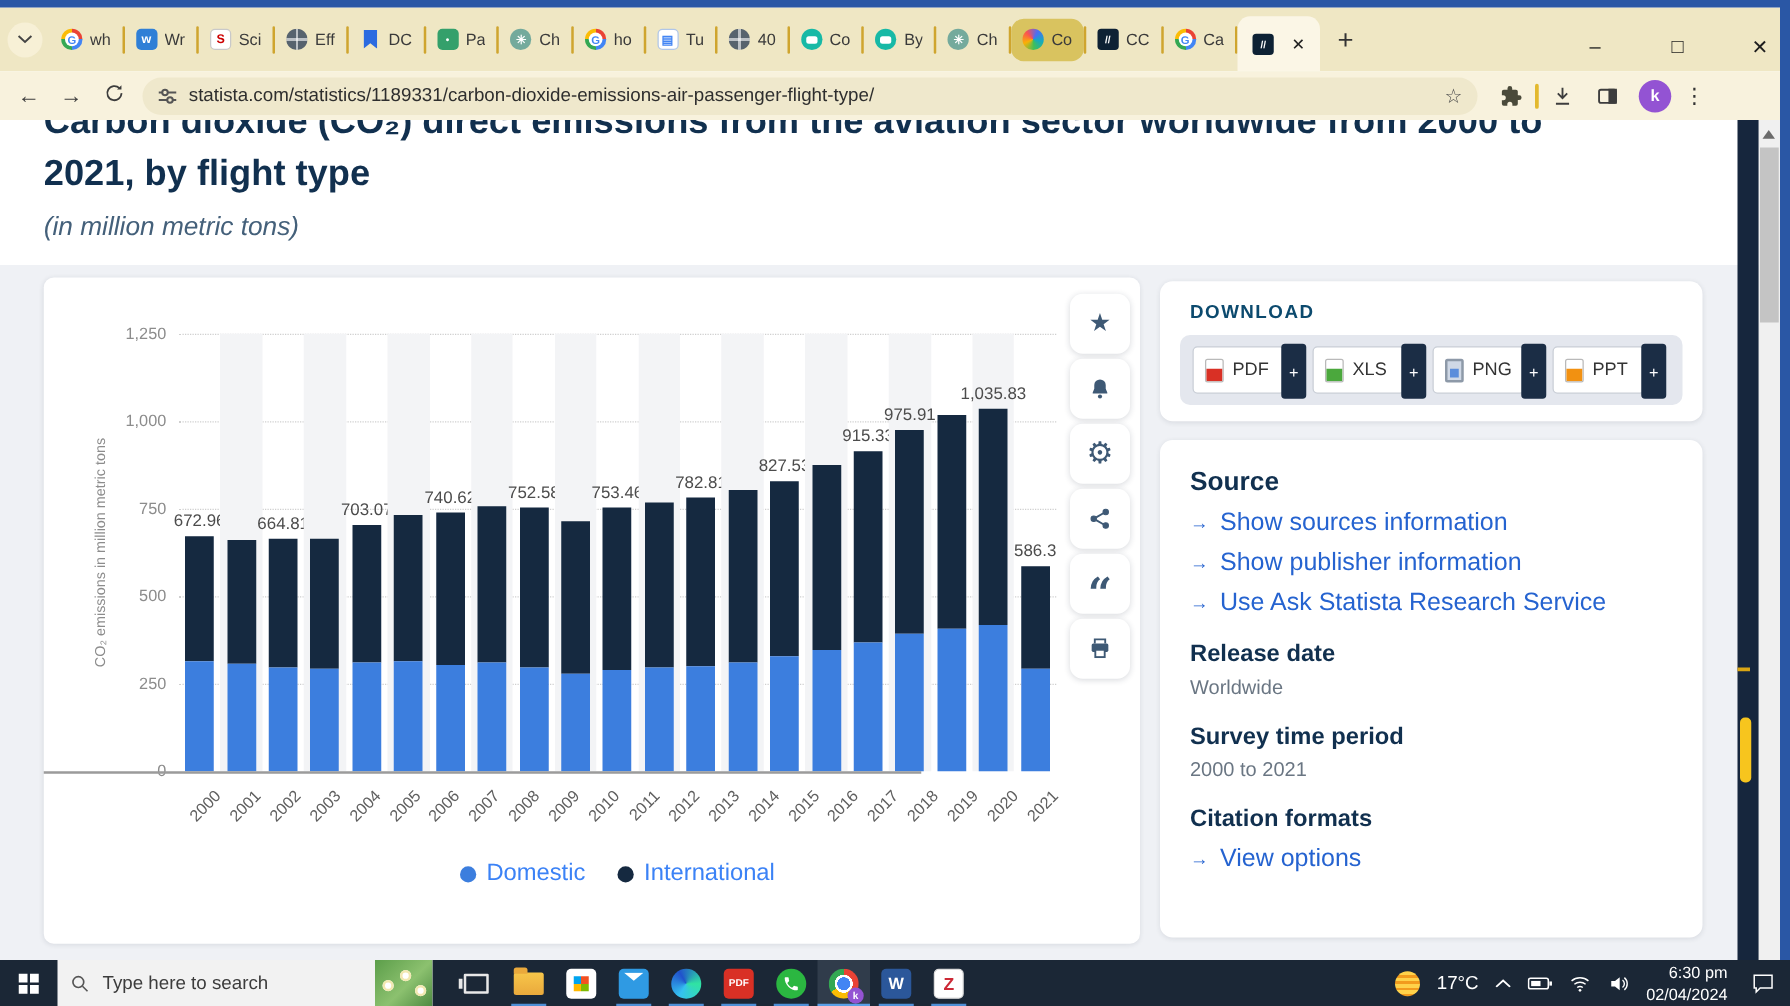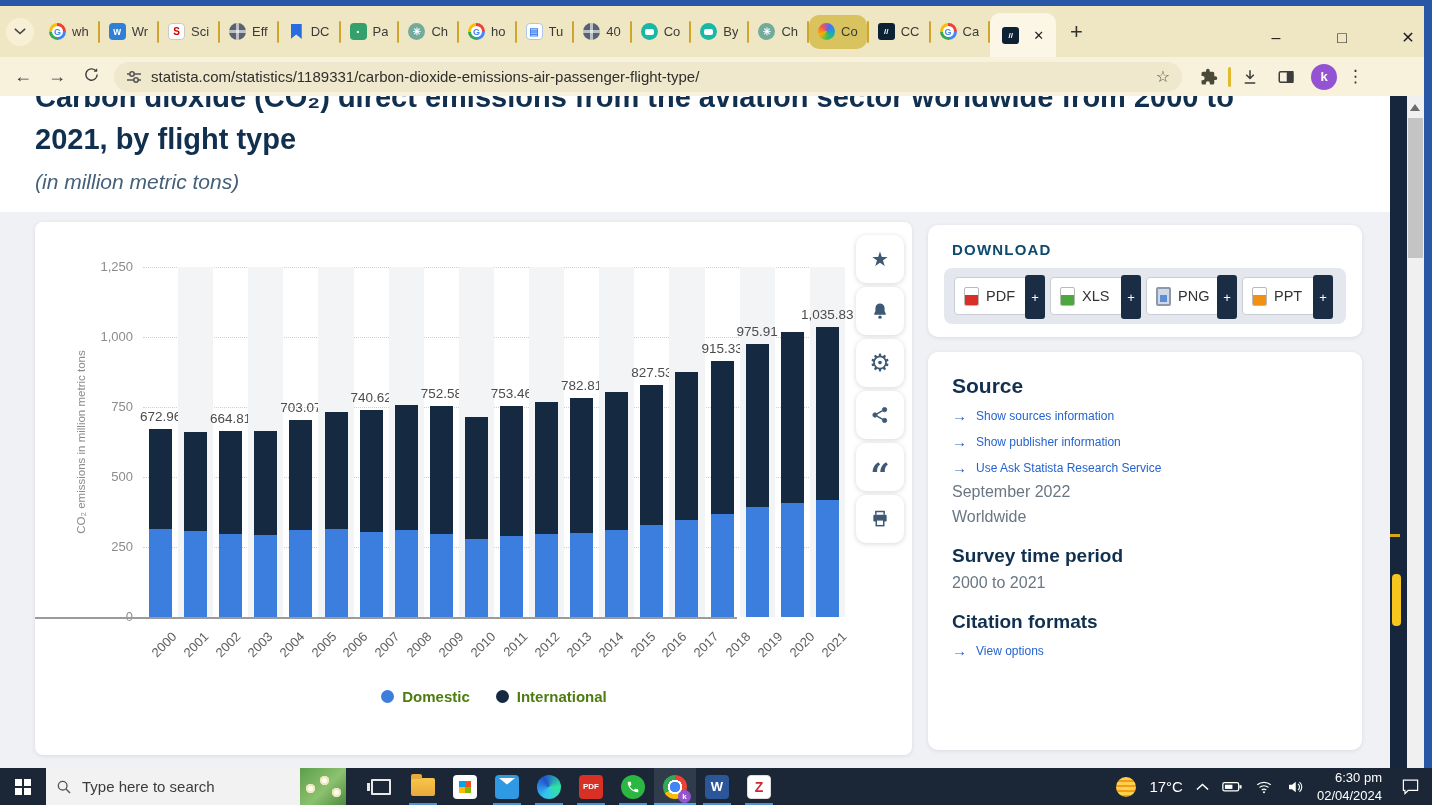--- a/index.html
+++ b/index.html
@@ -72,21 +72,21 @@
   .bar-stack { width:23px; display:flex; flex-direction:column; }
   .seg-intl { background:#152940; width:100%; }
   .seg-dom { background:#3c7ede; width:100%; }
   .val-label { position:absolute; left:50%; transform:translateX(-50%); font-size:13.5px; color:#4c4c4c; white-space:nowrap; z-index:4;}
   .xlabels { position:absolute; left:108px; top:399px; width:702px; height:52px; display:flex; }
   .xlabel-cell { flex:1; position:relative; }
   .xlabel { position:absolute; top:8px; right:6px; font-size:13px; color:#5f5f5f; transform:rotate(-45deg); transform-origin:100% 0; white-space:nowrap;}
   .legend { position:absolute; left:108px; top:466px; width:702px; display:flex; justify-content:center; gap:26px; align-items:center;}
   .legend-item { display:flex; align-items:center; gap:8px; cursor:pointer;}
   .legend-dot { width:13px; height:13px; border-radius:50%; }
-  .legend-text { font-size:15px; font-weight:bold; color:#4d7c0f; }
+  .legend-text { font-size:19px; font-weight:normal; color:#3b82f6; }
 
   
   .icon-rail { position:absolute; left:856px; top:139px; width:48px; display:flex; flex-direction:column; gap:4px; z-index:5;}
   .rail-btn { width:48px; height:48px; background:#fff; border-radius:10px; box-shadow:0 1px 5px rgba(30,40,60,.18); display:flex; align-items:center; justify-content:center; cursor:pointer;}
   .rail-glyph { color:#3e5975; font-size:20px; line-height:1;}
   .quote-glyph { font-family:"DejaVu Serif", serif; font-size:34px; font-weight:bold; color:#3e5975; line-height:0.2; margin-top:16px;}
 
   
   .dl-card { position:absolute; left:928px; top:129px; width:434px; height:112px; background:#fff; border-radius:10px; box-shadow:0 1px 4px rgba(30,40,60,.10); padding:16px 16px;}
   .dl-heading { font-size:15px; font-weight:bold; letter-spacing:1.2px; color:#0c4a6e; margin-left:8px;}
@@ -96,21 +96,21 @@
   .dl-label { font-size:14.5px; color:#333; }
   .file-ic { width:15px; height:19px; border:1px solid #b9b9b9; border-radius:2px; background:#fff; position:relative; overflow:hidden;}
   .file-ic::after{ content:""; position:absolute; left:0; right:0; bottom:0; height:55%; }
   .file-pdf::after{ background:#d93025; } .file-xls::after{ background:#4ba83d; } .file-ppt::after{ background:#f29111; }
   .file-png { border:2px solid #8d99a8; background:#cfd8e6; } .file-png::after{ background:#5b8ddb; height:45%; margin:2px;}
 
   .src-card { position:absolute; left:928px; top:256px; width:434px; height:398px; background:#fff; border-radius:10px; box-shadow:0 1px 4px rgba(30,40,60,.10); padding:22px 24px; }
   .src-h { font-size:21px; font-weight:bold; color:#11304f; }
   .src-link-row { display:flex; align-items:center; gap:9px; margin-top:9px; cursor:pointer;}
   .src-arrow { color:#2563d0; font-size:15px; }
-  .src-link { color:#2563d0; font-size:12px; }
+  .src-link { color:#2563d0; font-size:20px; }
   .src-sec-h { font-size:19px; font-weight:bold; color:#11304f; margin-top:19px;}
   .src-val { font-size:16px; color:#6a7683; margin-top:7px;}
 
   
   .navy-strip { position:absolute; left:1390px; top:0; width:17px; height:672px; background:#16263d; }
   .strip-gold-line { position:absolute; left:0; top:438px; width:10px; height:3px; background:#d9a514; }
   .strip-gold-bar { position:absolute; left:2px; top:478px; width:9px; height:52px; background:#f7c51e; border-radius:4px; }
   .pg-scrollbar { position:absolute; left:1407px; top:0; width:17px; height:672px; background:#f0f0f0; }
   .pg-scroll-arrow { position:absolute; left:3px; top:8px; width:0; height:0; border-left:5px solid transparent; border-right:5px solid transparent; border-bottom:7px solid #6b6b6b; cursor:pointer;}
   .pg-scroll-thumb { position:absolute; left:1px; top:22px; width:15px; height:140px; background:#c4c4c4; cursor:grab;}
@@ -434,20 +434,27 @@
               <div class="seg-dom" style="height: 114.24px;"></div>
             </div>
           </div>
           <div class="bar-cell striped">
             <div class="val-label" style="bottom: 295.032px;">1,035.83</div>
             <div class="bar-stack">
               <div class="seg-intl" style="height: 172.992px;"></div>
               <div class="seg-dom" style="height: 117.04px;"></div>
             </div>
           </div>
+          <div class="bar-cell">
+            <div class="val-label" style="bottom: 169.164px;">586.3</div>
+            <div class="bar-stack">
+              <div class="seg-intl" style="height: 82.124px;"></div>
+              <div class="seg-dom" style="height: 82.04px;"></div>
+            </div>
+          </div>
         </div>
       <div class="xlabels" id="xlabels">
           <div class="xlabel-cell">
             <span class="xlabel">2000</span>
           </div>
           <div class="xlabel-cell">
             <span class="xlabel">2001</span>
           </div>
           <div class="xlabel-cell">
             <span class="xlabel">2002</span>
@@ -611,21 +618,21 @@
           <div class="src-link-row">
             <span class="src-arrow">→</span>
             <span class="src-link">Show publisher information</span>
           </div>
           <div class="src-link-row">
             <span class="src-arrow">→</span>
             <span class="src-link">Use Ask Statista Research Service</span>
           </div>
         </div>
       <div id="srcSections">
-          <div class="src-val">September 2022</div>
+          <div class="src-sec-h">Release date</div>
           <div class="src-val">Worldwide</div>
           <div class="src-sec-h">Survey time period</div>
           <div class="src-val">2000 to 2021</div>
         </div>
       <div class="src-sec-h">Citation formats</div>
       <div class="src-link-row">
         <span class="src-arrow">→</span>
         <span class="src-link">View options</span>
       </div>
     </div>

